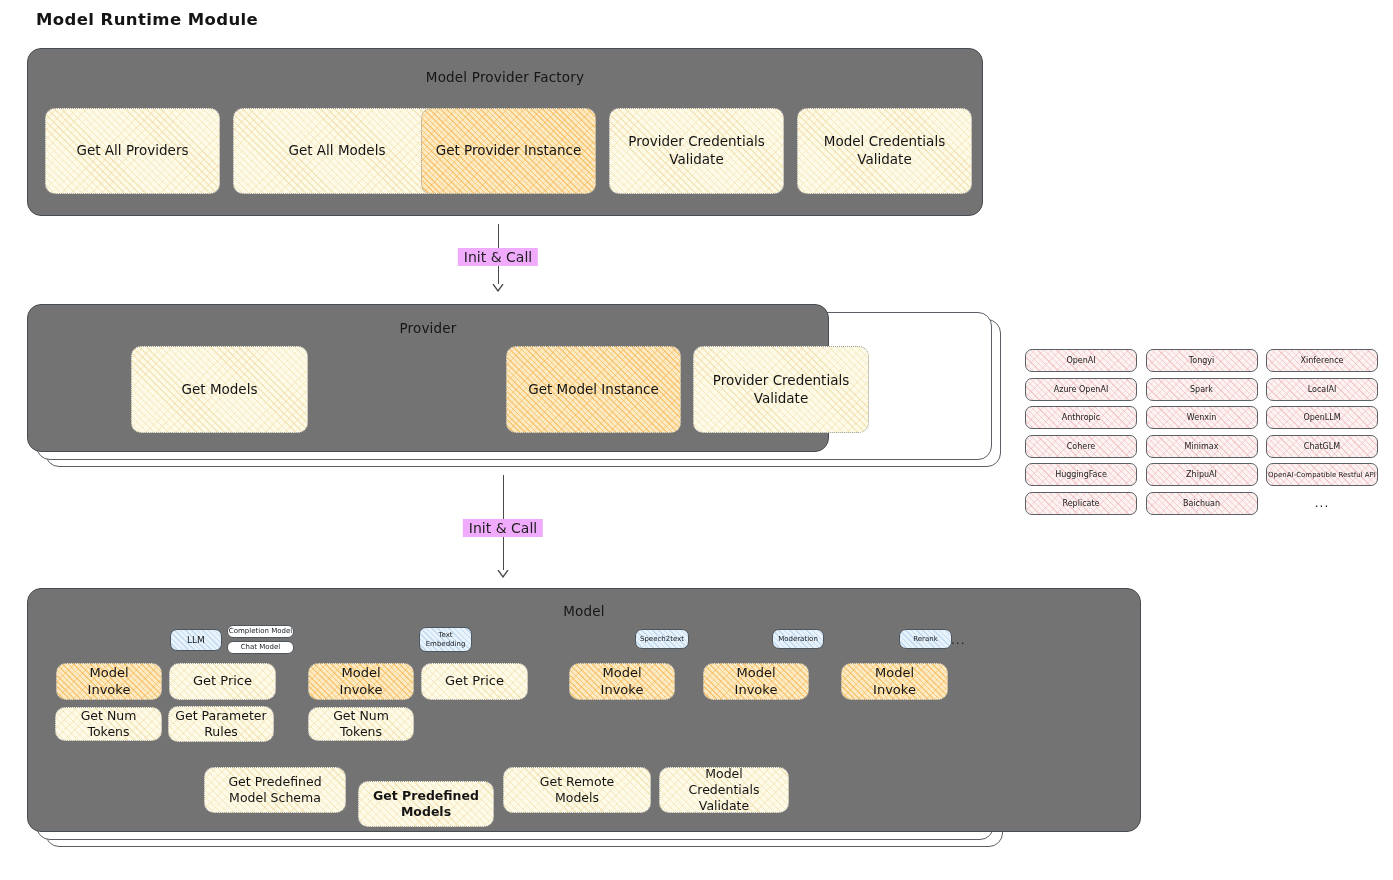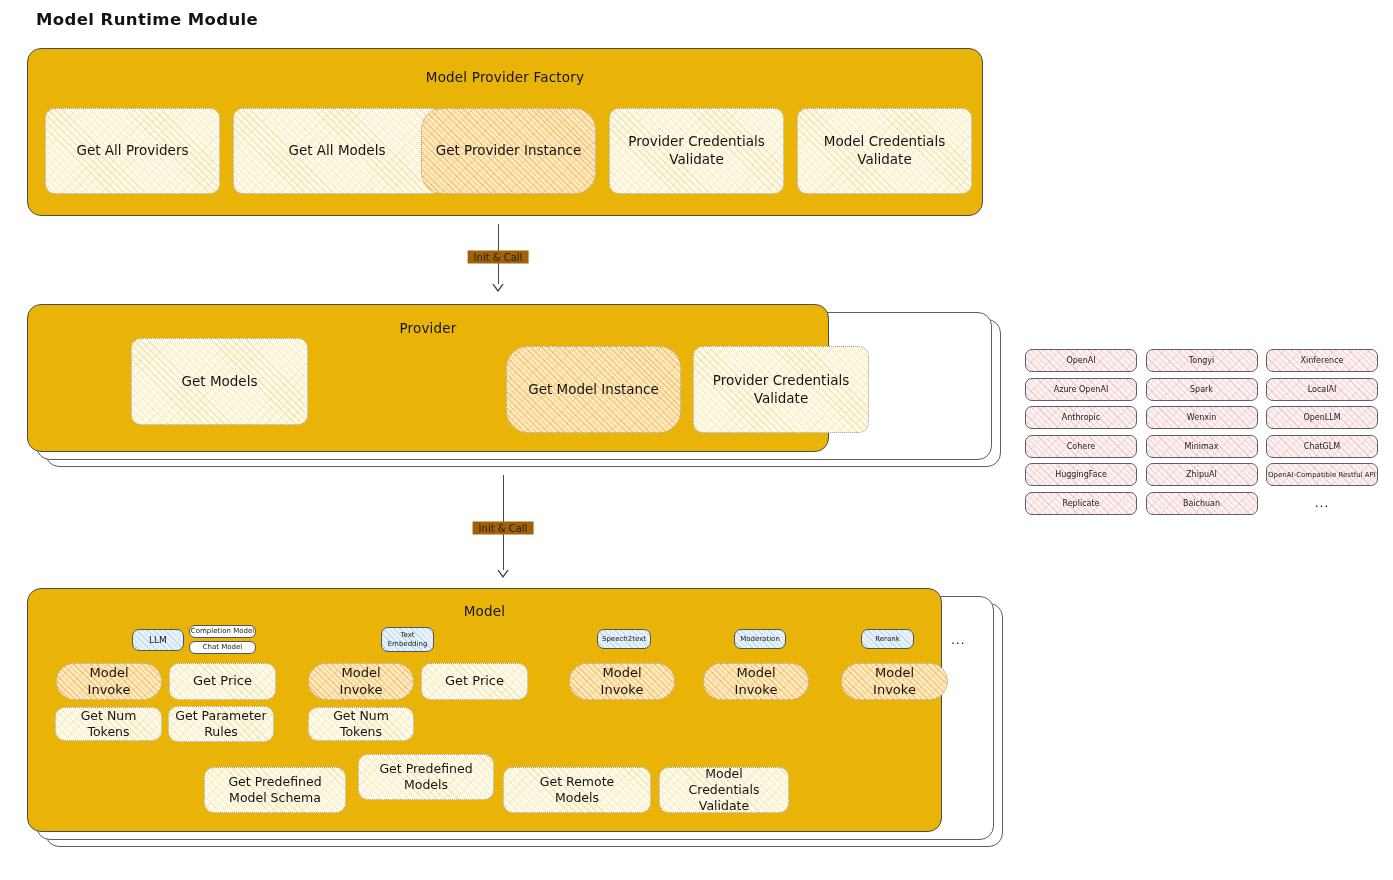--- a/index.html
+++ b/index.html
@@ -5,21 +5,21 @@
   html,body{margin:0;padding:0;background:#ffffff;}
   .canvas{
     position:relative;width:1393px;height:880px;background:#ffffff;overflow:hidden;
     font-family:"DejaVu Sans","Liberation Sans",sans-serif;color:#1c1c1c;
   }
   .page-title{
     position:absolute;left:36px;top:10px;font-size:16.5px;font-weight:700;letter-spacing:.4px;color:#141414;
   }
   
   .box{
-    position:absolute;background:#eab308;border:1.4px solid #474d54;border-radius:14px;box-sizing:border-box;z-index:2;
+    position:absolute;background:#737373;border:1.4px solid #474d54;border-radius:14px;box-sizing:border-box;z-index:2;
   }
   .stack-layer{
     position:absolute;background:#fff;border:1.2px solid #5a6066;border-radius:14px;box-sizing:border-box;z-index:1;
   }
   .box-title{
     position:absolute;left:0;right:0;text-align:center;font-size:13.5px;color:#161616;letter-spacing:.2px;
   }
   
   .btn{
     position:absolute;display:flex;align-items:center;justify-content:center;text-align:center;
@@ -31,26 +31,25 @@
     background-color:#fefae8;
     background-image:
       repeating-linear-gradient(45deg, rgba(233,205,128,.42) 0 1px, transparent 1px 5px),
       repeating-linear-gradient(135deg, rgba(233,205,128,.22) 0 1px, transparent 1px 7px);
   }
   .btn.orange{
     background-color:#fcebc2;
     background-image:
       repeating-linear-gradient(45deg, rgba(244,172,66,.55) 0 1.2px, transparent 1.2px 4px),
       repeating-linear-gradient(135deg, rgba(244,172,66,.28) 0 1px, transparent 1px 6px);
-    border-radius: 22px;
   }
   
   .tag{
     position:absolute;display:flex;align-items:center;justify-content:center;text-align:center;
-    border:1.2px solid #4e565e;box-sizing:border-box;border-radius:7px;line-height:1.15;color:#16191c;
+    border:1.2px solid #4e565e;box-sizing:border-box;border-radius:7px;line-height:1.15;color:#16191c;margin-left:38px;
   }
   .tag.blue{
     background-color:#e7f2fb;
     background-image:repeating-linear-gradient(45deg, rgba(126,176,219,.35) 0 1px, transparent 1px 4px);
   }
   .tag.white{background:#fff;border-radius:6px;border-width:1px;}
   .dots{position:absolute;font-size:12px;letter-spacing:1px;color:#222;}
   
   .pgrid{
     position:absolute;display:grid;grid-template-columns:112px 112px 112px;
@@ -65,22 +64,22 @@
       repeating-linear-gradient(45deg, rgba(229,139,139,.34) 0 1px, transparent 1px 4.5px),
       repeating-linear-gradient(135deg, rgba(229,139,139,.18) 0 1px, transparent 1px 6px);
   }
   .pcell.tiny{font-size:7px;}
   .pcell.ellipsis{border:none;background:none;font-size:12px;letter-spacing:1px;}
   
   .arrow{position:absolute;width:16px;z-index:3;}
   .aline{position:absolute;left:50%;top:0;width:0;border-left:1.3px solid #45494d;}
   .ahead{position:absolute;left:50%;bottom:0;transform:translateX(-50%);}
   .albl{
-    position:absolute;left:50%;transform:translate(-50%,-50%);background:#a16207;
-    font-size:10px;padding:1px 6px;white-space:nowrap;color:#1f1f1f;
+    position:absolute;left:50%;transform:translate(-50%,-50%);background:#f0abfc;
+    font-size:14px;padding:1px 6px;white-space:nowrap;color:#1f1f1f;
   }
 </style>
 </head>
 <body>
 
 <div class="canvas">
 
   <div class="page-title">Model Runtime Module</div>
 
   <section class="box" style="left:27px;top:48px;width:956px;height:168px;">
@@ -97,21 +96,21 @@
     <svg class="ahead" width="12" height="8" viewBox="0 0 12 8">
       <path d="M1 0 L6 7 L11 0" fill="none" stroke="#45494d" stroke-width="1.3"></path>
     </svg>
     <div class="albl" style="top:33px;">Init &amp; Call</div>
   </div>
 
   <div class="stack-layer" style="left:45px;top:319px;width:956px;height:148px;"></div>
   <div class="stack-layer" style="left:36px;top:312px;width:956px;height:148px;"></div>
   <section class="box" style="left:27px;top:304px;width:802px;height:148px;">
     <div class="box-title" style="top:15px;">Provider</div>
-    <div class="btn yellow" style="left:103px;top:33px;width:177px;height:87px;">Get Models</div>
+    <div class="btn yellow" style="left:103px;top:41px;width:177px;height:87px;">Get Models</div>
     <div class="btn orange" style="left:478px;top:41px;width:175px;height:87px;">Get Model Instance</div>
     <div class="btn yellow" style="left:665px;top:41px;width:176px;height:87px;">Provider Credentials Validate</div>
   </section>
 
   <div class="pgrid" style="left:1025px;top:301px;width:353px;margin-top:48px;">
     <div class="pcell">OpenAI</div>
     <div class="pcell">Tongyi</div>
     <div class="pcell">Xinference</div>
     <div class="pcell">Azure OpenAI</div>
     <div class="pcell">Spark</div>
@@ -133,21 +132,21 @@
   <div class="arrow" style="left:495px;top:475px;height:103px;">
     <div class="aline" style="height:95px;"></div>
     <svg class="ahead" width="12" height="8" viewBox="0 0 12 8">
       <path d="M1 0 L6 7 L11 0" fill="none" stroke="#45494d" stroke-width="1.3"></path>
     </svg>
     <div class="albl" style="top:53px;">Init &amp; Call</div>
   </div>
 
   <div class="stack-layer" style="left:45px;top:603px;width:958px;height:244px;"></div>
   <div class="stack-layer" style="left:36px;top:596px;width:958px;height:244px;"></div>
-  <section class="box" style="left:27px;top:588px;width:915px;height:244px;">
+  <section class="box" style="left:27px;top:588px;width:1114px;height:244px;">
     <div class="box-title" style="top:14px;">Model</div>
 
     <div class="tag blue" style="left:104px;top:40px;width:52px;height:22px;font-size:9px;">LLM</div>
     <div class="tag white" style="left:161px;top:36px;width:67px;height:13px;font-size:7px;">Completion Model</div>
     <div class="tag white" style="left:161px;top:52px;width:67px;height:13px;font-size:7px;">Chat Model</div>
     <div class="tag blue" style="left:353px;top:38px;width:53px;height:25px;font-size:7px;padding:1px 4px;">Text Embedding</div>
     <div class="tag blue" style="left:569px;top:40px;width:54px;height:20px;font-size:7px;">Speech2text</div>
     <div class="tag blue" style="left:706px;top:40px;width:52px;height:20px;font-size:7px;">Moderation</div>
     <div class="tag blue" style="left:833px;top:40px;width:53px;height:20px;font-size:7px;">Rerank</div>
     <div class="dots" style="left:923px;top:44px;">...</div>
@@ -158,18 +157,18 @@
     <div class="btn yellow" style="left:393px;top:74px;width:107px;height:37px;font-size:13px;">Get Price</div>
     <div class="btn orange" style="left:541px;top:74px;width:106px;height:37px;font-size:13px;">Model Invoke</div>
     <div class="btn orange" style="left:675px;top:74px;width:106px;height:37px;font-size:13px;">Model Invoke</div>
     <div class="btn orange" style="left:813px;top:74px;width:107px;height:37px;font-size:13px;">Model Invoke</div>
 
     <div class="btn yellow" style="left:27px;top:118px;width:107px;height:34px;font-size:12.5px;">Get Num Tokens</div>
     <div class="btn yellow" style="left:140px;top:117px;width:106px;height:36px;font-size:12.5px;padding:2px 6px;">Get Parameter Rules</div>
     <div class="btn yellow" style="left:280px;top:118px;width:106px;height:34px;font-size:12.5px;">Get Num Tokens</div>
 
     <div class="btn yellow" style="left:176px;top:178px;width:142px;height:46px;font-size:12.5px;">Get Predefined Model Schema</div>
-    <div class="btn yellow" style="left:330px;top:165px;width:136px;height:46px;font-size:12.5px;">Get Predefined Models</div>
+    <div class="btn yellow" style="left:330px;top:192px;width:136px;height:46px;font-size:12.5px;font-weight:bold;">Get Predefined Models</div>
     <div class="btn yellow" style="left:475px;top:178px;width:148px;height:46px;font-size:12.5px;">Get Remote Models</div>
     <div class="btn yellow" style="left:631px;top:178px;width:130px;height:46px;font-size:12.5px;">Model Credentials Validate</div>
   </section>
 
 </div>
 
 </body></html>

